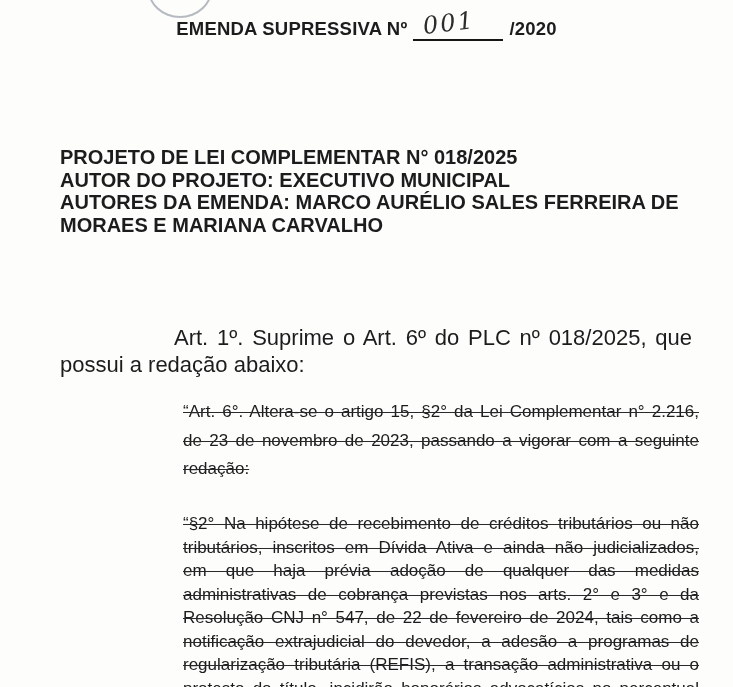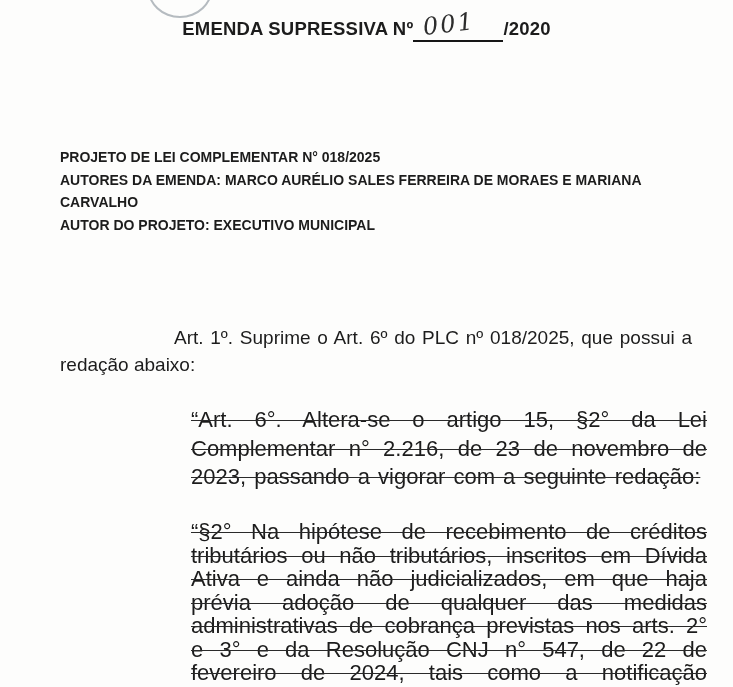--- a/index.html
+++ b/index.html
@@ -34,21 +34,22 @@
     width: 100%;
     text-align: center;
     font-weight: bold;
     font-size: 18.5px;
     line-height: 29px;
     letter-spacing: 0.2px;
   }
   .title-line1 {
     display: flex;
     justify-content: center;
-    align-items: center;
+    align-items: flex-start;
+    gap: 6px;
   }
   .blank {
     display: inline-block;
     position: relative;
     width: 90px;
     height: 25px;
     border-bottom: 2.5px solid #161616;
   }
   .handnum {
     position: absolute;
@@ -62,46 +63,46 @@
     transform: rotate(-7deg);
     color: #2d2d2d;
     text-decoration: none;
   }
   .header-block {
     position: absolute;
     left: 60px;
     top: 146px;
     width: 632px;
     font-weight: bold;
-    font-size: 14px;
+    font-size: 20px;
     line-height: 22.5px;
   }
   .header-block p { margin: 0; }
   .art1 {
     position: absolute;
     left: 60px;
     top: 324px;
     width: 632px;
-    font-size: 19px;
+    font-size: 22px;
     line-height: 27px;
     text-align: justify;
     text-indent: 114px;
     margin: 0;
   }
   .quote {
     position: absolute;
     left: 175px;
     width: 516px;
-    font-size: 22px;
+    font-size: 17px;
     text-align: justify;
     text-decoration: line-through;
     text-decoration-thickness: 1.3px;
     text-decoration-color: #2a2a2a;
     word-spacing: 2px;
-    margin: 16px;
+    margin: 8px;
   }
   .q1 { top: 390px; line-height: 28.5px; }
   .q2 { top: 504px; line-height: 23.5px; }
 </style>
 </head>
 <body>
 
 <div class="page">
 
   <div class="stamp-arc"></div>
@@ -111,22 +112,22 @@
       <span>EMENDA SUPRESSIVA Nº</span>
       <span class="blank">
         <span class="handnum">001</span>
       </span>
       <span>/2020</span>
     </div>
   </div>
 
   <div class="header-block">
     <p>PROJETO DE LEI COMPLEMENTAR N° 018/2025</p>
+    <p>AUTOR DO PROJETO: EXECUTIVO MUNICIPAL</p>
     <p>AUTORES DA EMENDA: MARCO AURÉLIO SALES FERREIRA DE MORAES E MARIANA CARVALHO</p>
-    <p>AUTOR DO PROJETO: EXECUTIVO MUNICIPAL</p>
   </div>
 
   <p class="art1">Art. 1º. Suprime o Art. 6º do PLC nº 018/2025, que possui a redação abaixo:</p>
 
   <p class="quote q1">“Art. 6°. Altera-se o artigo 15, §2° da Lei Complementar n° 2.216, de 23 de novembro de 2023, passando a vigorar com a seguinte redação:</p>
 
   <p class="quote q2">“§2° Na hipótese de recebimento de créditos tributários ou não tributários, inscritos em Dívida Ativa e ainda não judicializados, em que haja prévia adoção de qualquer das medidas administrativas de cobrança previstas nos arts. 2° e 3° e da Resolução CNJ n° 547, de 22 de fevereiro de 2024, tais como a notificação extrajudicial do devedor, a adesão a programas de regularização tributária (REFIS), a transação administrativa ou o protesto do título, incidirão honorários advocatícios no percentual de 10% (dez por cento) sobre o valor total da dívida negociada.”</p>
 
 </div>
 

